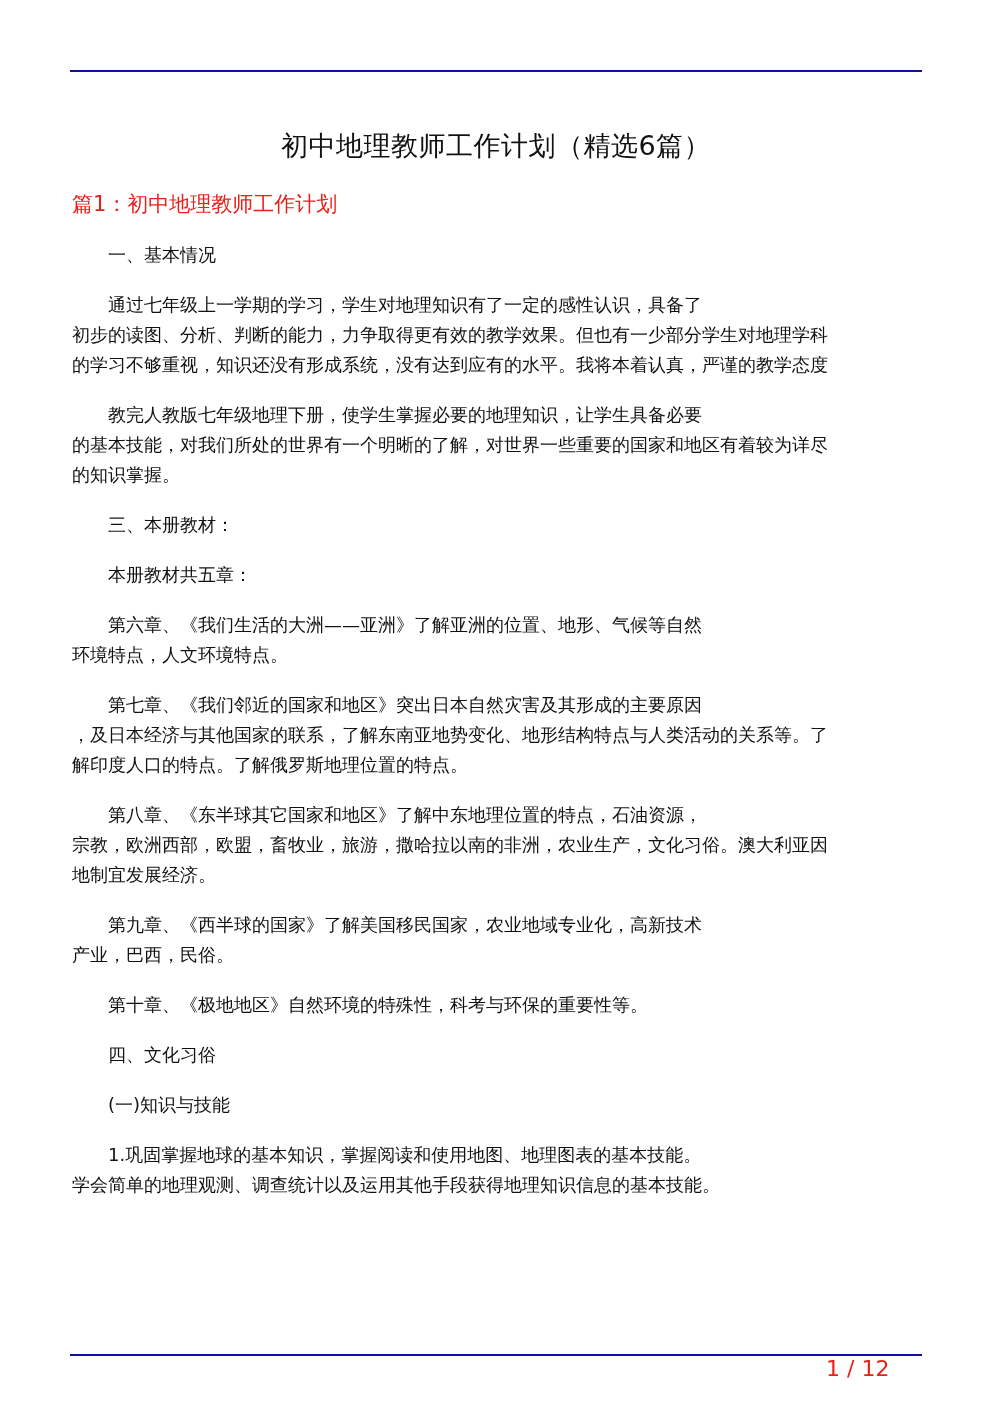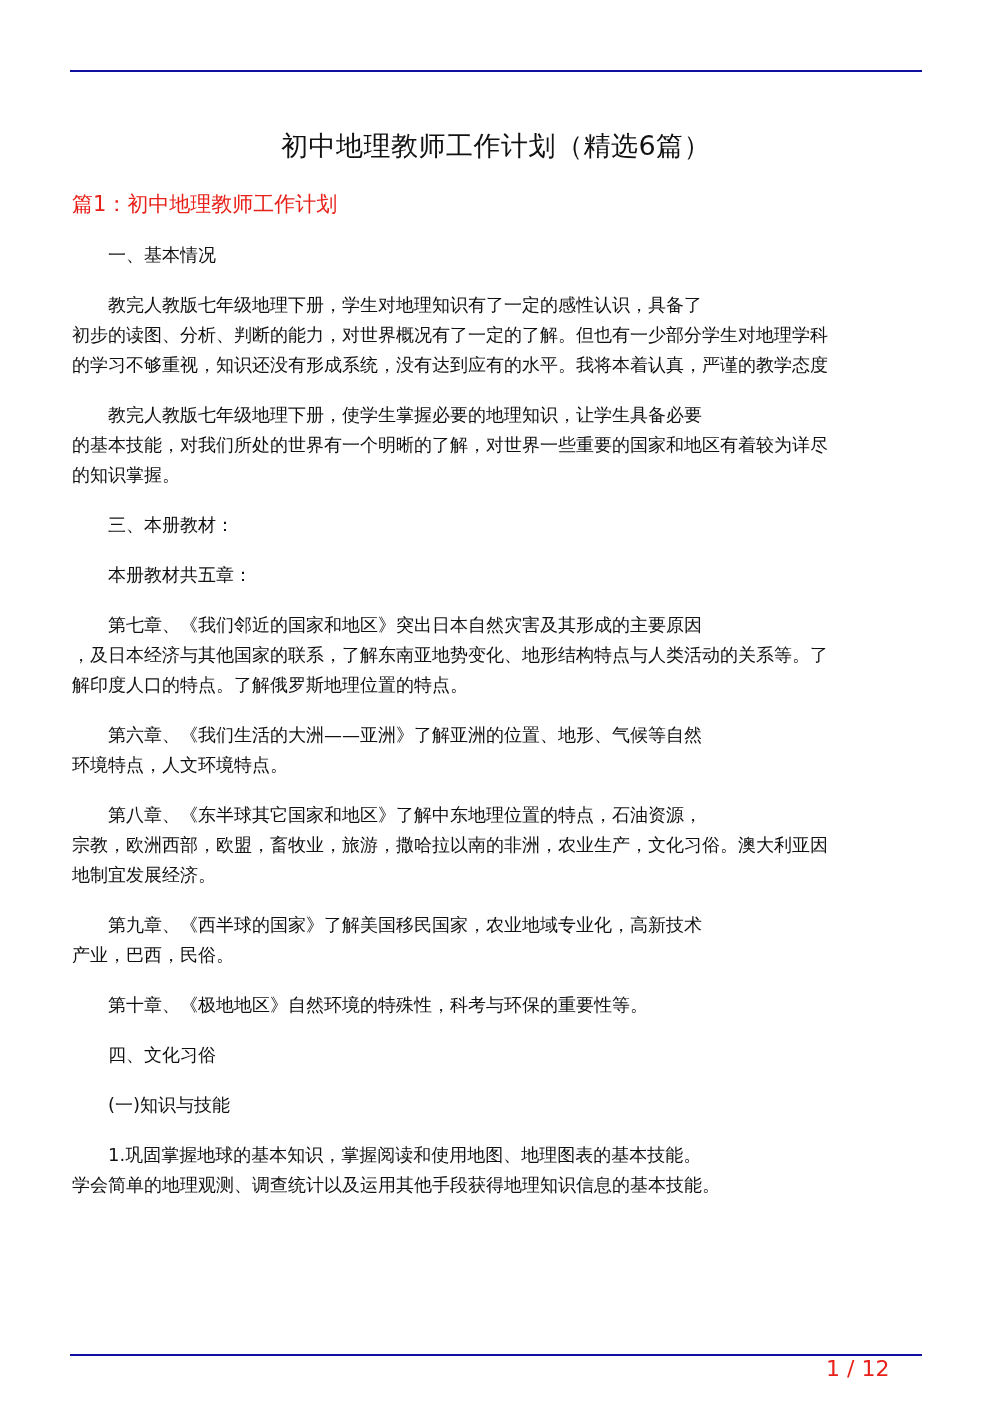--- a/index.html
+++ b/index.html
@@ -23,43 +23,43 @@
 <div class="rule top"></div>
 
 <div class="title">初中地理教师工作计划（精选6篇）</div>
 <div class="section-title">篇1：初中地理教师工作计划</div>
 
 <div class="content" id="body">
     <div class="para">
       <span class="line indent">一、基本情况</span>
     </div>
     <div class="para">
-      <span class="line indent">教完人教版七年级地理下册，学生对地理知识有了一定的感性认识，具备了</span>
-      <span class="line">初步的读图、分析、判断的能力，对世界概况有了一定的了解。但也有一少部分学生对地理学科</span>
+      <span class="line indent">通过七年级上一学期的学习，学生对地理知识有了一定的感性认识，具备了</span>
+      <span class="line">初步的读图、分析、判断的能力，力争取得更有效的教学效果。但也有一少部分学生对地理学科</span>
       <span class="line">的学习不够重视，知识还没有形成系统，没有达到应有的水平。我将本着认真，严谨的教学态度</span>
     </div>
     <div class="para">
       <span class="line indent">教完人教版七年级地理下册，使学生掌握必要的地理知识，让学生具备必要</span>
       <span class="line">的基本技能，对我们所处的世界有一个明晰的了解，对世界一些重要的国家和地区有着较为详尽</span>
       <span class="line">的知识掌握。</span>
     </div>
     <div class="para">
       <span class="line indent">三、本册教材：</span>
     </div>
     <div class="para">
       <span class="line indent">本册教材共五章：</span>
     </div>
     <div class="para">
+      <span class="line indent">第六章、《我们生活的大洲——亚洲》了解亚洲的位置、地形、气候等自然</span>
+      <span class="line">环境特点，人文环境特点。</span>
+    </div>
+    <div class="para">
       <span class="line indent">第七章、《我们邻近的国家和地区》突出日本自然灾害及其形成的主要原因</span>
       <span class="line">，及日本经济与其他国家的联系，了解东南亚地势变化、地形结构特点与人类活动的关系等。了</span>
       <span class="line">解印度人口的特点。了解俄罗斯地理位置的特点。</span>
-    </div>
-    <div class="para">
-      <span class="line indent">第六章、《我们生活的大洲——亚洲》了解亚洲的位置、地形、气候等自然</span>
-      <span class="line">环境特点，人文环境特点。</span>
     </div>
     <div class="para">
       <span class="line indent">第八章、《东半球其它国家和地区》了解中东地理位置的特点，石油资源，</span>
       <span class="line">宗教，欧洲西部，欧盟，畜牧业，旅游，撒哈拉以南的非洲，农业生产，文化习俗。澳大利亚因</span>
       <span class="line">地制宜发展经济。</span>
     </div>
     <div class="para">
       <span class="line indent">第九章、《西半球的国家》了解美国移民国家，农业地域专业化，高新技术</span>
       <span class="line">产业，巴西，民俗。</span>
     </div>

